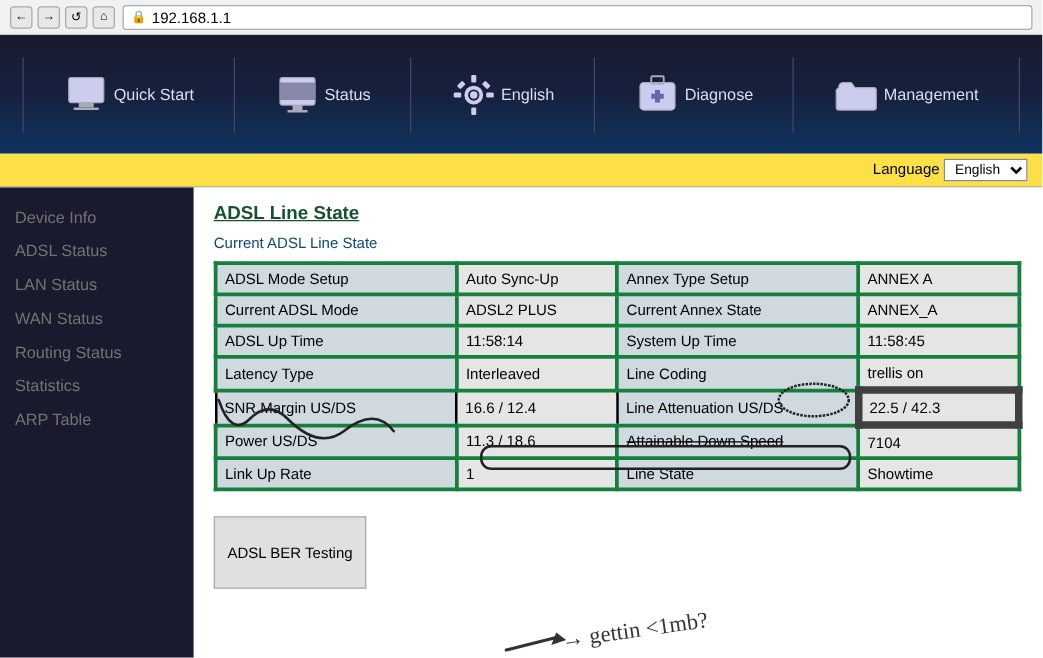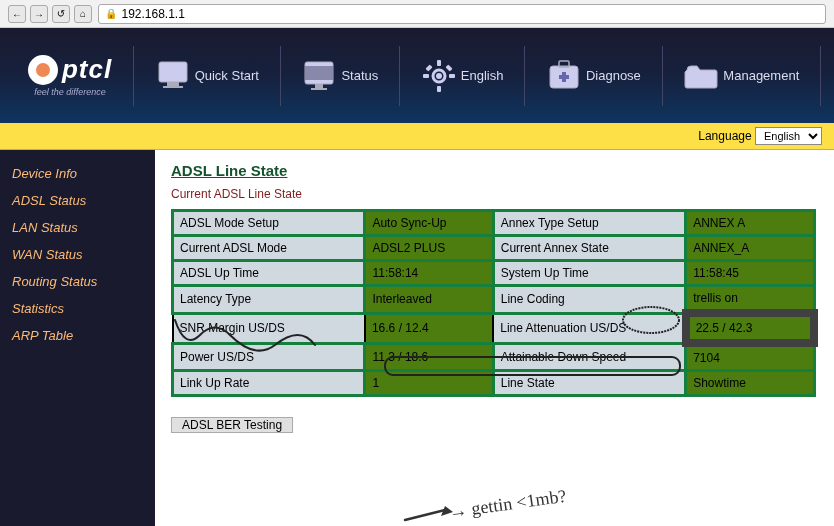--- a/index.html
+++ b/index.html
@@ -52,53 +52,52 @@
 
     
     .sidebar {
       width: 155px;
       background: #1a1a2e;
       padding: 10px 0;
       flex-shrink: 0;
     }
     .sidebar-item {
       padding: 6px 12px;
-      color: #fdba74;
+      color: #737373;
       cursor: pointer;
       font-size: 13px;
-      font-style: italic;
     }
 
     
     .content {
       flex: 1;
       padding: 12px 16px;
       background: #fff;
       overflow: auto;
       position: relative;
     }
 
     .adsl-title { font-size: 15px; font-weight: bold; color: #14532d; text-decoration: underline; margin-bottom: 8px; }
-    .adsl-subtitle { font-size: 12px; color: #7f1d1d; margin-bottom: 8px; }
+    .adsl-subtitle { font-size: 12px; color: #0c4a6e; margin-bottom: 8px; }
 
     table.adsl-table { border-collapse: collapse; width: 100%; font-size: 12px; }
     table.adsl-table td {
       border: 3px solid #15803d;
       padding: 4px 6px;
       vertical-align: middle;
     }
     .label-cell { background: #d0d8e0; font-weight: normal; width: 150px; }
-    .value-cell { background: #4d7c0f; width: 100px; }
+    .value-cell { background: #e5e5e5; width: 100px; }
 
     .more-info { text-align: right; margin-top: 10px; font-size: 13px; }
     .more-info a { color: #000; font-style: italic; font-weight: bold; text-decoration: none; }
 
     .ber-btn {
       margin-top: 12px;
-      padding: 0 10px;
+      padding: 21px 10px;
       background: #e0e0e0;
       border: 1px solid #aaa;
       cursor: pointer;
       font-size: 12px;
     }
 
     
     .annotation-overlay {
       position: absolute;
       top: 0; left: 0;
@@ -118,29 +117,20 @@
     <div class="browser-btn">↺</div>
     <div class="browser-btn">⌂</div>
   </div>
   <div class="address-bar">
     <span class="lock-icon">🔒</span>
     <span>192.168.1.1</span>
   </div>
 </div>
 
 <div class="navbar">
-  <div class="logo-area">
-    <div style="display:flex;align-items:center;gap:4px;">
-      <div class="logo-circle">
-        <div class="logo-inner"></div>
-      </div>
-      <span style="font-size:26px;font-weight:bold;color:#fff;letter-spacing:1px;font-style:italic;">ptcl</span>
-    </div>
-    <span style="font-size:9px;color:#aac;margin-top:2px;font-style:italic;">feel the difference</span>
-  </div>
 
   <div class="nav-items">
 
     <div class="nav-divider"></div>
 
     <div class="nav-item">
 
       <svg width="36" height="36" viewBox="0 0 36 36">
         <rect x="4" y="4" width="28" height="20" rx="2" fill="#cce" stroke="#aab" stroke-width="1"></rect>
         <rect x="12" y="24" width="12" height="4" fill="#aab"></rect>
@@ -256,21 +246,21 @@
           <td class="label-cell">Latency Type</td>
           <td class="value-cell">Interleaved</td>
           <td class="label-cell">Line Coding</td>
           <td class="value-cell">trellis on</td>
         </tr>
 
         <tr>
           <td class="label-cell" style="border: 2px solid #000;">SNR Margin US/DS</td>
           <td class="value-cell" style="border: 2px solid #000;">16.6 / 12.4</td>
           <td class="label-cell" style="border: 2px solid #000;">Line Attenuation US/DS</td>
-          <td class="value-cell" style="border: 8px solid #404040;">22.5 / 42.3</td>
+          <td class="value-cell" style="border: 6px solid #404040;">22.5 / 42.3</td>
         </tr>
 
         <tr>
           <td class="label-cell">Power US/DS</td>
           <td class="value-cell">11.3 / 18.6</td>
           <td class="label-cell" style="text-decoration: line-through;">Attainable Down Speed</td>
           <td class="value-cell">7104</td>
         </tr>
 
         <tr>

